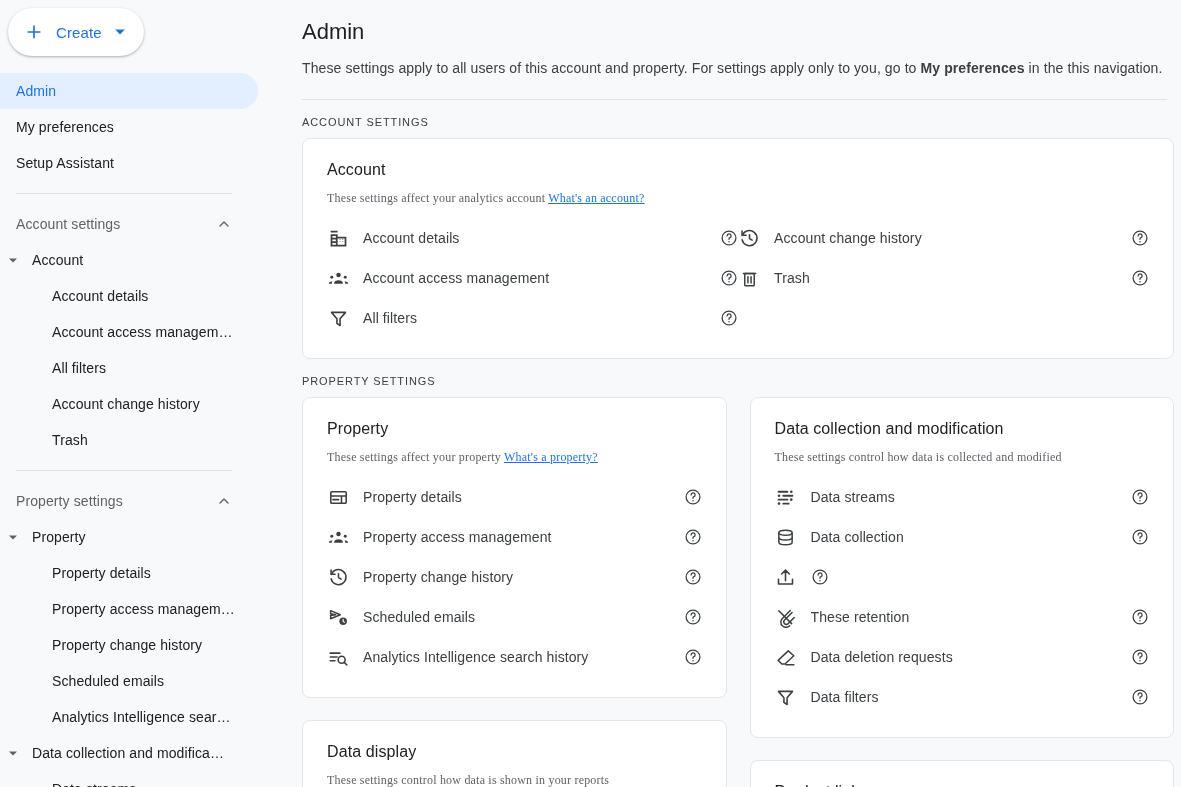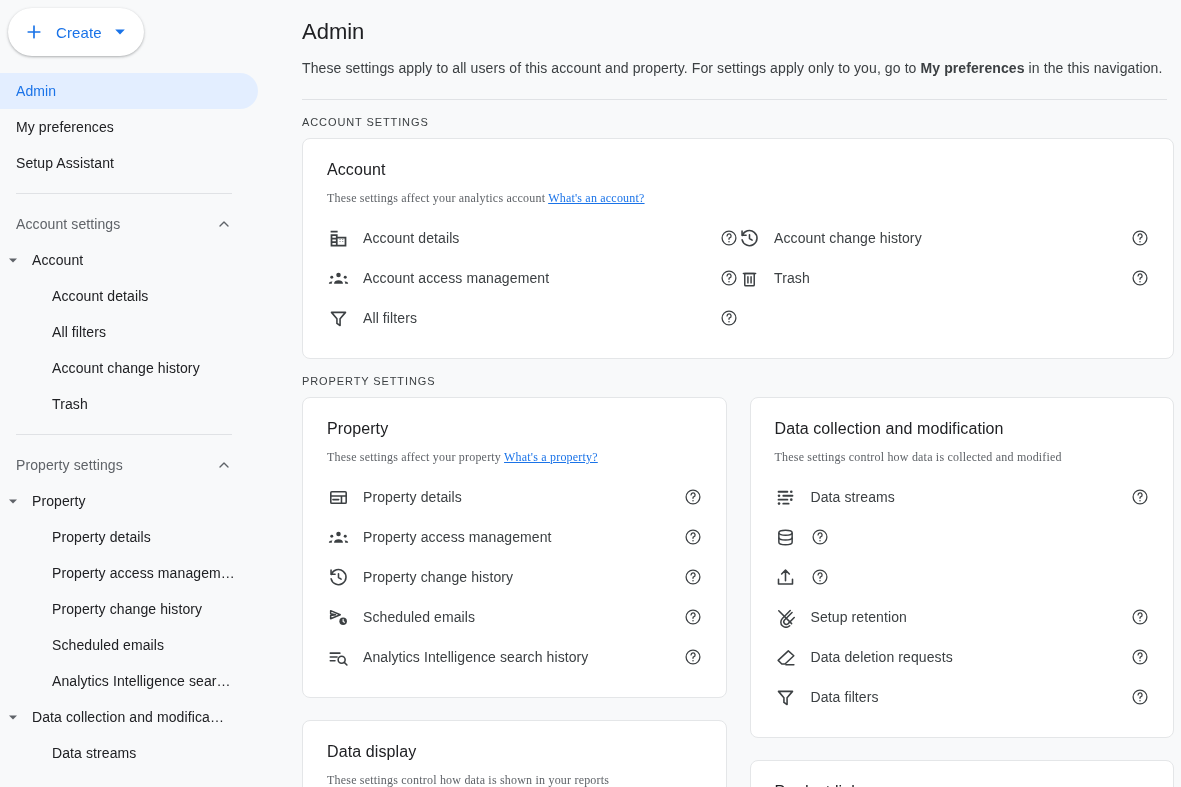--- a/index.html
+++ b/index.html
@@ -261,20 +261,23 @@
         <svg width="10" height="10" viewBox="0 0 10 10">
             <path d="M1 3.5l4 4 4-4z" fill="#5f6368"></path>
           </svg>
       </span>
       <span class="group-label">Account</span>
     </div>
     <div class="sub-row">
         <span>Account details</span>
       </div>
     <div class="sub-row">
+        <span>Account access managem…</span>
+      </div>
+    <div class="sub-row">
         <span>All filters</span>
       </div>
     <div class="sub-row">
         <span>Account change history</span>
       </div>
     <div class="sub-row">
         <span>Trash</span>
       </div>
 
     <div class="nav-divider"></div>
@@ -574,20 +577,21 @@
                 </span>
               </div>
               <div class="srow">
                 <span class="ico">
                   <svg width="21" height="21" viewBox="0 0 24 24" fill="none" stroke="#3c4043" stroke-width="1.7">
                       <ellipse cx="12" cy="6.6" rx="7.6" ry="2.9"></ellipse>
                       <path d="M4.4 6.6v10.8c0 1.6 3.4 2.9 7.6 2.9s7.6-1.3 7.6-2.9V6.6"></path>
                       <path d="M4.4 12c0 1.6 3.4 2.9 7.6 2.9s7.6-1.3 7.6-2.9"></path>
                     </svg>
                 </span>
+                <span class="lbl">Data collection</span>
                 <span class="help">
                   <svg width="18" height="18" viewBox="0 0 24 24" fill="none" stroke="#3c4043" stroke-width="1.7">
                       <circle cx="12" cy="12" r="9.2"></circle>
                       <path d="M9.4 9.2a2.7 2.7 0 1 1 3.4 2.7c-.6.2-.8.7-.8 1.3v.6" stroke-linecap="round"></path>
                       <circle cx="12" cy="17" r="1" fill="#3c4043" stroke="none"></circle>
                     </svg>
                 </span>
               </div>
               <div class="srow">
                 <span class="ico">
@@ -605,21 +609,21 @@
                 </span>
               </div>
               <div class="srow">
                 <span class="ico">
                   <svg width="21" height="21" viewBox="0 0 24 24" fill="none" stroke="#3c4043" stroke-width="1.7" stroke-linecap="round" stroke-linejoin="round">
                       <path d="M19.5 6.2l-8.9 8.9a3 3 0 0 0 4.2 4.2l7.2-7.2"></path>
                       <path d="M17.4 4.1l-9 9a5.9 5.9 0 0 0 8.4 8.4"></path>
                       <path d="M4.3 4.3L19 19"></path>
                     </svg>
                 </span>
-                <span class="lbl">Setup retention</span>
+                <span class="lbl">These retention</span>
                 <span class="help">
                   <svg width="18" height="18" viewBox="0 0 24 24" fill="none" stroke="#3c4043" stroke-width="1.7">
                       <circle cx="12" cy="12" r="9.2"></circle>
                       <path d="M9.4 9.2a2.7 2.7 0 1 1 3.4 2.7c-.6.2-.8.7-.8 1.3v.6" stroke-linecap="round"></path>
                       <circle cx="12" cy="17" r="1" fill="#3c4043" stroke="none"></circle>
                     </svg>
                 </span>
               </div>
               <div class="srow">
                 <span class="ico">

